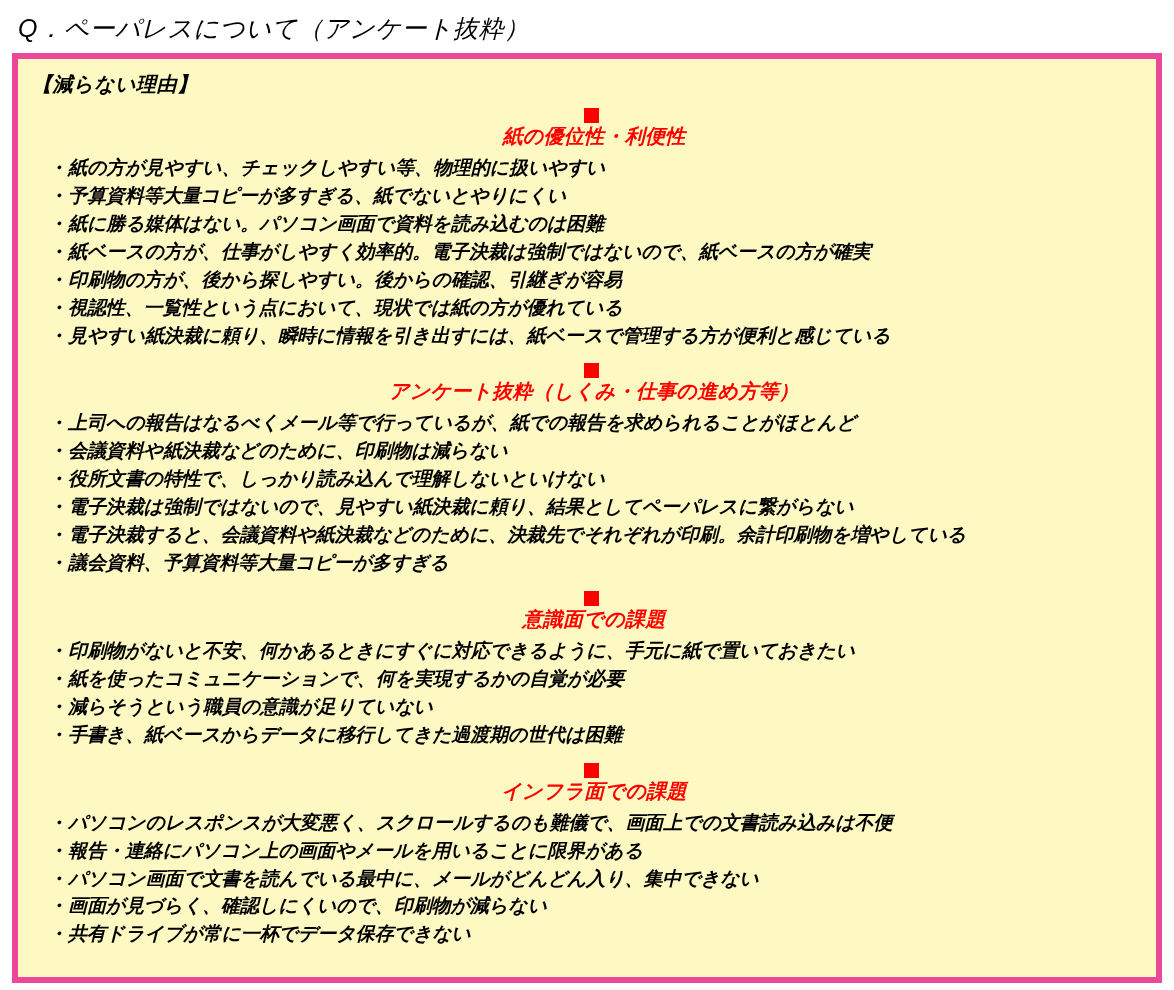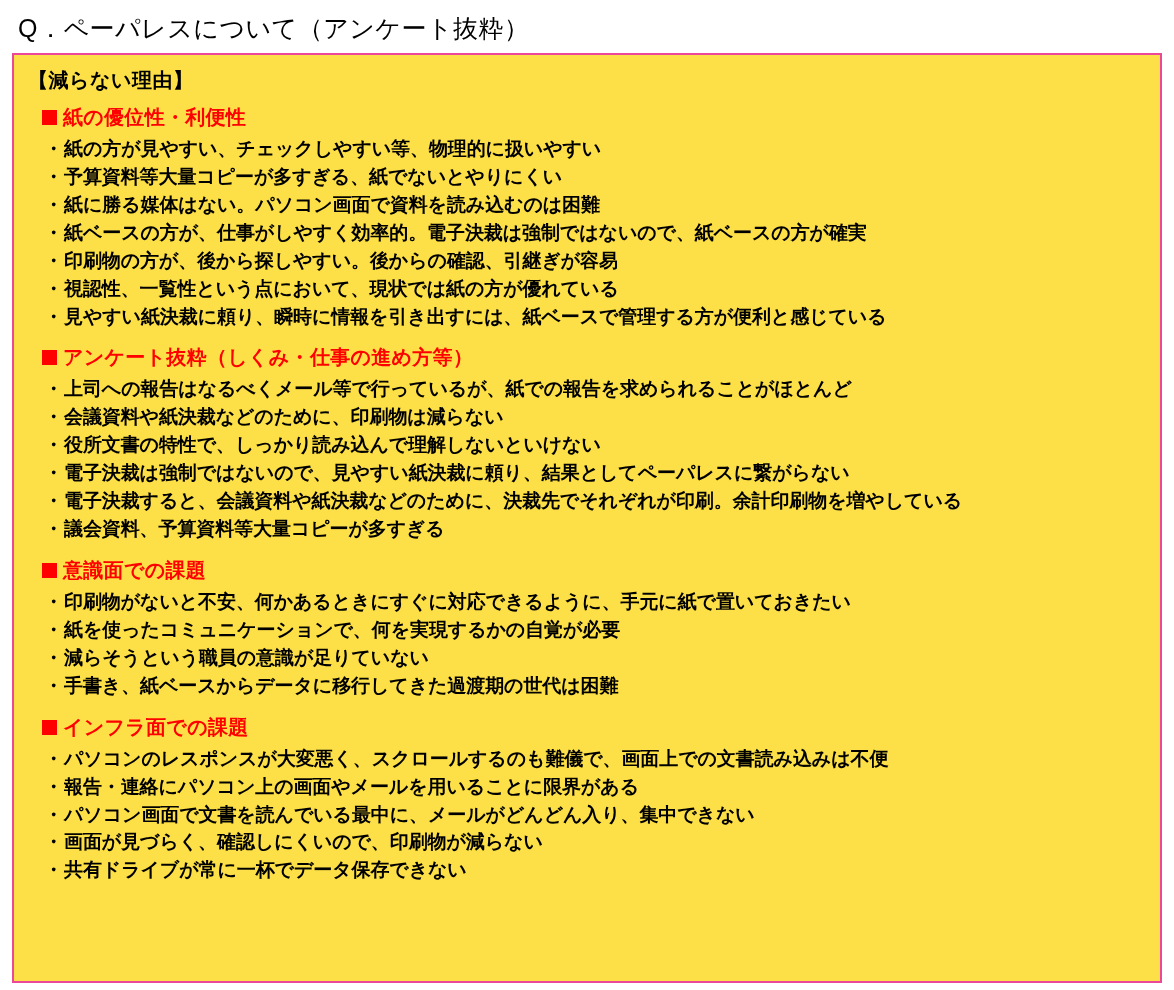--- a/index.html
+++ b/index.html
@@ -13,56 +13,58 @@
     font-family: "Liberation Sans", "DejaVu Sans", sans-serif;
     color: #000000;
     overflow: hidden;
   }
   .page {
     width: 1174px;
     height: 990px;
     position: relative;
     box-sizing: border-box;
     padding: 10px 12px 0 12px;
+    font-style: italic;
   }
   .q-title {
     font-size: 25px;
     font-weight: 500;
     letter-spacing: 0.5px;
     color: #000;
     margin: 2px 0 8px 6px;
     white-space: nowrap;
   }
   .panel {
-    border: 2px solid #ec4899;
+    border: 6px solid #ec4899;
     box-sizing: border-box;
     width: 1150px;
     height: 930px;
     padding: 10px 14px 0 14px;
-    background: #fde047;
+    background: #fef9c3;
     position: relative;
   }
   .section-heading-main {
     font-size: 20px;
     font-weight: bold;
     color: #000000;
     margin: 2px 0 10px 0;
     letter-spacing: 0.5px;
   }
   .group {
     margin-bottom: 14px;
   }
   .group-title {
     font-size: 20px;
     font-weight: bold;
     color: #ff0000;
     margin: 0 0 4px 14px;
     letter-spacing: 0.3px;
     display: flex;
     align-items: center;
+    flex-direction: column;
   }
   .sq {
     display: inline-block;
     width: 15px;
     height: 15px;
     background: #ff0000;
     margin-right: 6px;
     flex: none;
   }
   ul.items {

